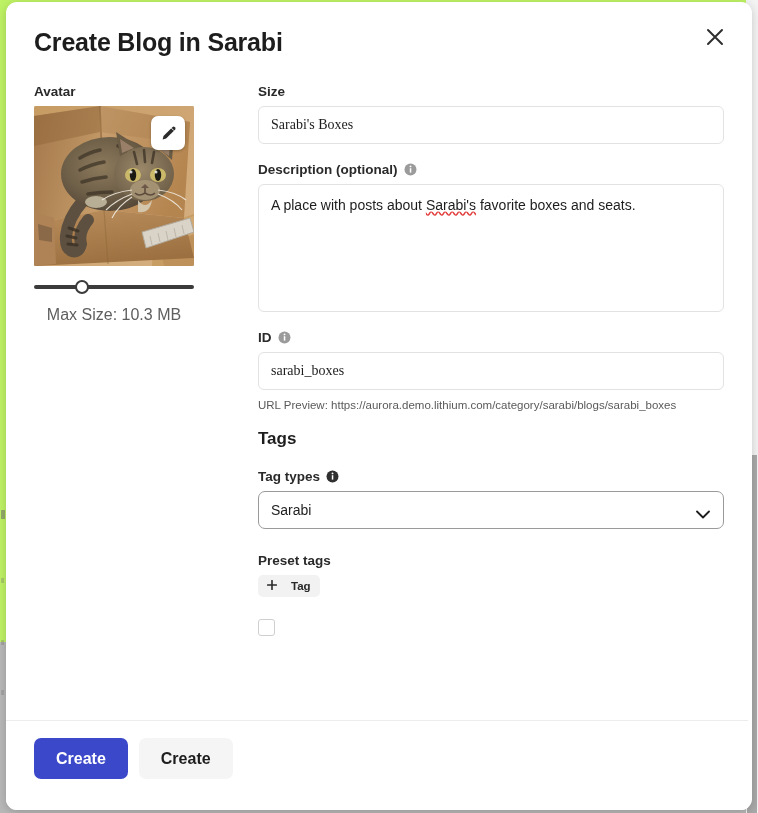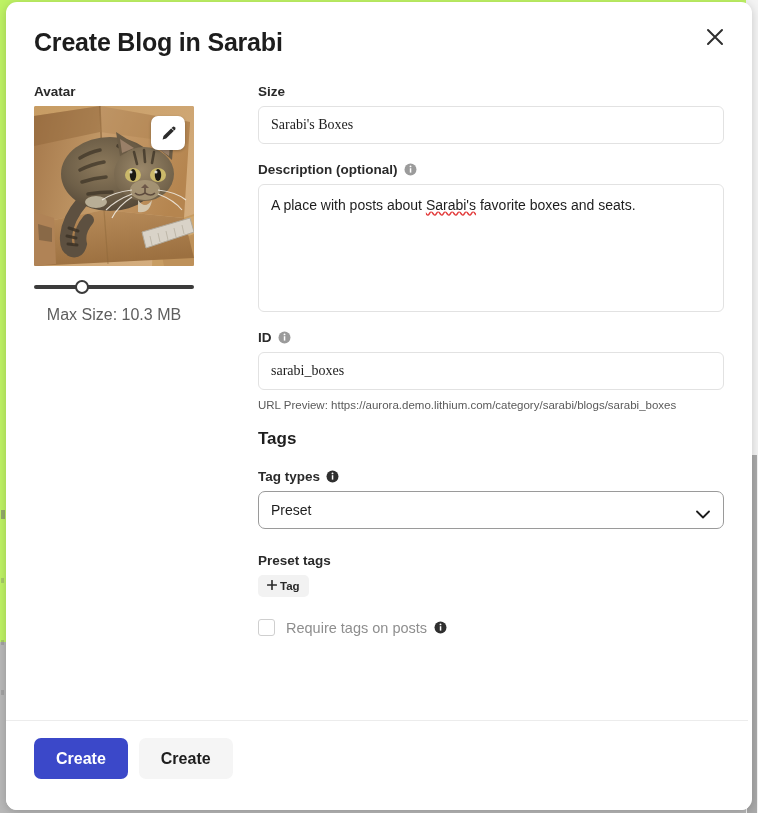--- a/index.html
+++ b/index.html
@@ -156,21 +156,21 @@
     border-radius: 7px;
     background: #fff;
     display: flex; align-items: center;
     padding: 0 12px;
     font-size: 14px; color: #1d1d1d;
     cursor: pointer;
   }
   .chev { position: absolute; right: 14px; top: 14px; pointer-events: none; }
 
   .tag-chip {
-    display: inline-flex; align-items: center; gap: 3px;
+    display: inline-flex; align-items: center; gap: 14px;
     background: #f2f2f2;
     border: none; border-radius: 5px;
     padding: 5px 9px;
     font-size: 11.5px; font-weight: bold; color: #2a2a2a;
     cursor: pointer;
     font-family: "Liberation Sans", sans-serif;
   }
   .check-row {
     display: flex; align-items: center; gap: 11px;
     margin-top: 22px;
@@ -418,21 +418,21 @@
             <span class="info-ico">
               <svg width="13" height="13" viewBox="0 0 13 13">
                 <circle cx="6.5" cy="6.5" r="6" fill="#2f2f2f"></circle>
                 <rect x="5.8" y="5.2" width="1.5" height="4.4" fill="#ffffff"></rect>
                 <circle cx="6.5" cy="3.4" r="0.95" fill="#ffffff"></circle>
               </svg>
             </span>
           </div>
           <div class="select-wrap">
             <div class="select-box">
-              <span>Preset</span>
+              <span>Sarabi</span>
             </div>
             <span class="chev">
               <svg width="14" height="9" viewBox="0 0 14 9">
                 <path d="M1 1.5 L7 7.5 L13 1.5" stroke="#1d1d1d" stroke-width="1.8" fill="none" stroke-linecap="round" stroke-linejoin="round"></path>
               </svg>
             </span>
           </div>
         </div>
 
         <div style="margin-top:24px;">
@@ -442,30 +442,20 @@
               <svg width="10" height="10" viewBox="0 0 10 10">
                 <path d="M5 0.6 L5 9.4 M0.6 5 L9.4 5" stroke="#2a2a2a" stroke-width="1.6" stroke-linecap="round"></path>
               </svg>
             </span>
             <span>Tag</span>
           </button>
         </div>
 
         <div class="check-row">
           <div class="checkbox"></div>
-          <span class="check-label">
-            <span>Require tags on posts</span>
-            <span class="info-ico">
-              <svg width="13" height="13" viewBox="0 0 13 13">
-                <circle cx="6.5" cy="6.5" r="6" fill="#2f2f2f"></circle>
-                <rect x="5.8" y="5.2" width="1.5" height="4.4" fill="#ffffff"></rect>
-                <circle cx="6.5" cy="3.4" r="0.95" fill="#ffffff"></circle>
-              </svg>
-            </span>
-          </span>
         </div>
 
       </div>
     </div>
 
     <div class="modal-footer">
       <button class="btn btn-primary">Create</button>
       <button class="btn btn-secondary">Create</button>
     </div>
 

